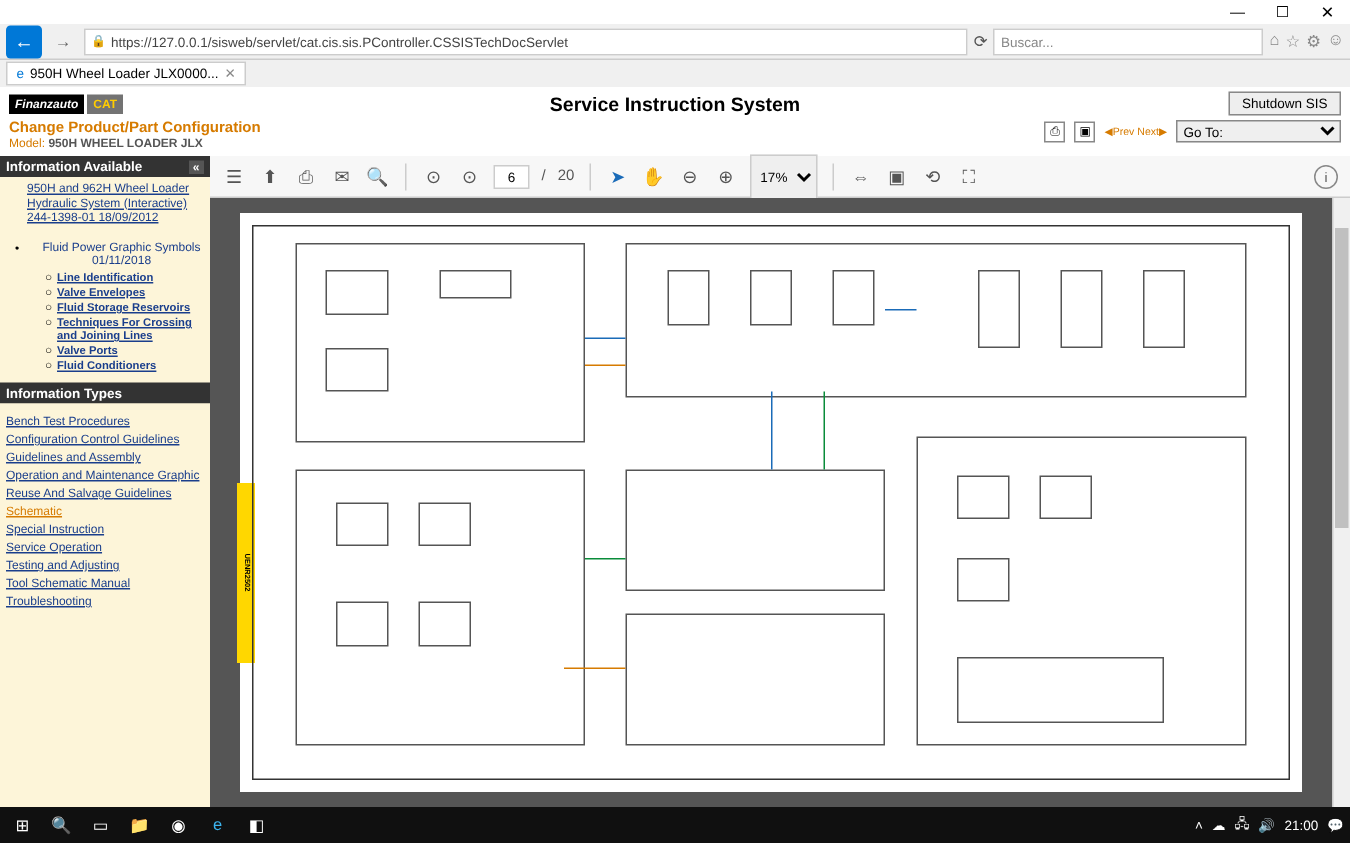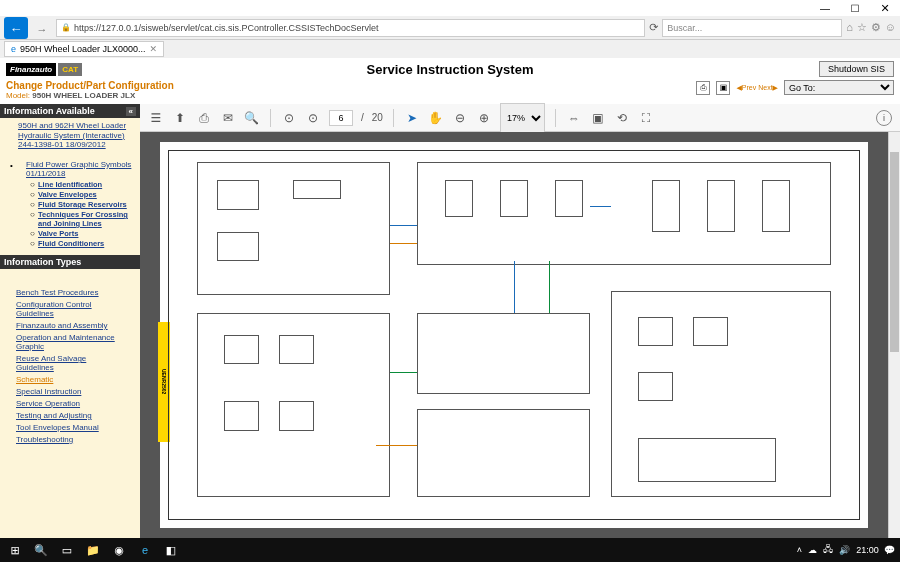--- a/index.html
+++ b/index.html
@@ -44,25 +44,25 @@
 .prev-next { display: flex; gap: 2px; font-size: 7px; color: #d67b00; }
 .goto { font-size: 9px; padding: 0; border: 1px solid #888; width: 110px; height: 15px; }
 
 
 .sidebar { position: absolute; top: 104px; left: 0; width: 140px; bottom: 24px; background: #fdf5d9; overflow: hidden; font-size: 8px; }
 .side-header { background: #333; color: #fff; font-weight: bold; padding: 2px 4px; font-size: 9px; display: flex; justify-content: space-between; align-items: center; }
 .side-close { background: #555; color: #fff; padding: 0 3px; font-size: 8px; }
 .side-content { padding: 2px 4px 2px 18px; }
 .side-link { color: #1a3e8c; text-decoration: underline; display: block; margin: 1px 0; line-height: 1.2; }
 .side-bullet-list { padding-left: 8px; }
-.side-bullet { color: #1a3e8c; text-decoration: underline; display: block; margin: 1px 0; line-height: 1.2; }
+.side-bullet { color: #1a3e8c; display: block; margin: 1px 0; line-height: 1.2; text-align: center; }
 .side-sublist { padding-left: 12px; }
 .side-sub { color: #1a3e8c; text-decoration: underline; display: block; margin: 1px 0; line-height: 1.2; font-size: 7.5px; font-weight: bold; }
 .info-types { background: #333; color: #fff; font-weight: bold; padding: 2px 4px; font-size: 9px; margin-top: 4px; }
-.type-list { background: #fdf5d9; padding: 16px; }
+.type-list { background: #fdf5d9; padding: 4px; }
 .type-link { color: #1a3e8c; text-decoration: underline; display: block; margin: 3px 0; font-size: 8px; }
 .type-link.active { color: #d67b00; }
 
 
 .pdf-toolbar { position: absolute; top: 104px; left: 140px; right: 0; height: 28px; background: #f7f7f7; border-bottom: 1px solid #ccc; display: flex; align-items: center; padding: 0 8px; gap: 10px; font-size: 10px; color: #555; }
 .pdf-tb-group { display: flex; gap: 8px; align-items: center; }
 .pdf-tb-sep { width: 1px; height: 18px; background: #ccc; }
 .pdf-icon { width: 16px; height: 16px; display: flex; align-items: center; justify-content: center; font-size: 12px; }
 .page-input { width: 24px; height: 16px; border: 1px solid #ccc; text-align: center; font-size: 9px; }
 .zoom-sel { font-size: 9px; border: 1px solid #ccc; padding: 0 2px; height: 30px; }
@@ -184,28 +184,28 @@
             <span style="position:absolute;left:-8px;color:#000;">○</span>
             <a class="side-sub">Fluid Conditioners</a>
           </div>
       </div>
     </div>
   </div>
   <div class="info-types">Information Types</div>
   <div class="type-list">
     <a class="type-link">Bench Test Procedures</a>
     <a class="type-link">Configuration Control Guidelines</a>
-    <a class="type-link">Finanzauto and Assembly</a>
+    <a class="type-link">Guidelines and Assembly</a>
     <a class="type-link">Operation and Maintenance Graphic</a>
     <a class="type-link">Reuse And Salvage Guidelines</a>
     <a class="type-link active">Schematic</a>
     <a class="type-link">Special Instruction</a>
     <a class="type-link">Service Operation</a>
     <a class="type-link">Testing and Adjusting</a>
-    <a class="type-link">Tool Envelopes Manual</a>
+    <a class="type-link">Tool Schematic Manual</a>
     <a class="type-link">Troubleshooting</a>
   </div>
 </div>
 
 <div class="pdf-toolbar">
   <div class="pdf-tb-group">
     <div class="pdf-icon">☰</div>
     <div class="pdf-icon">⬆</div>
     <div class="pdf-icon">⎙</div>
     <div class="pdf-icon">✉</div>

